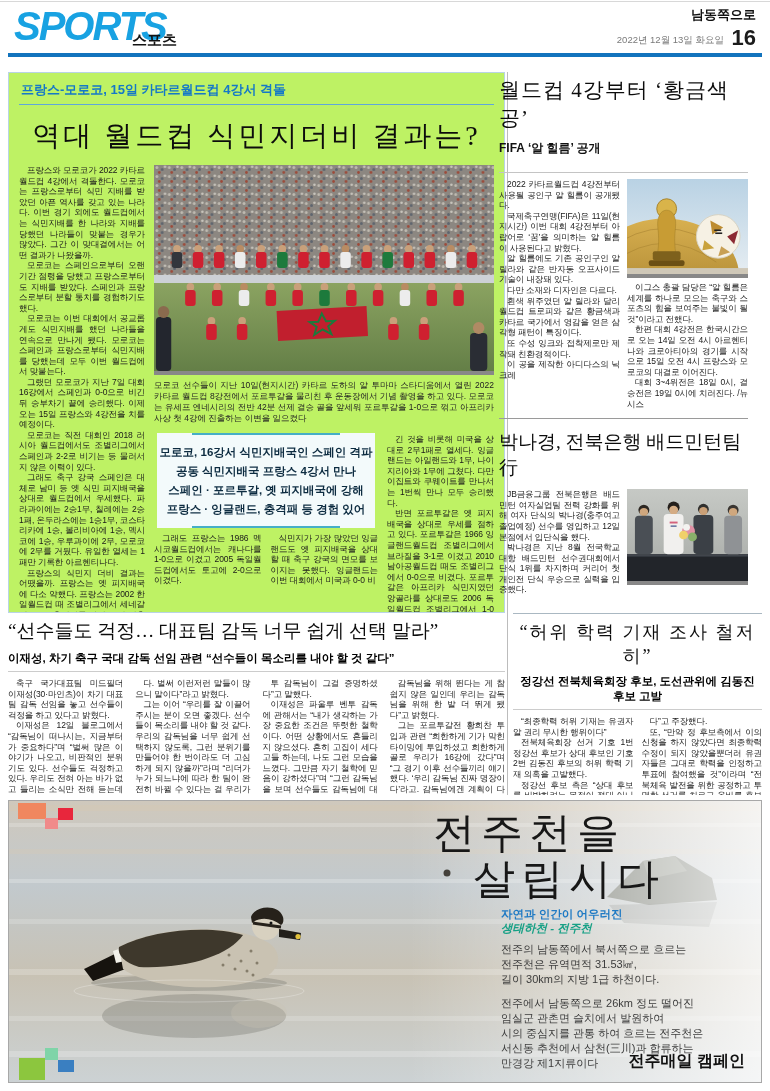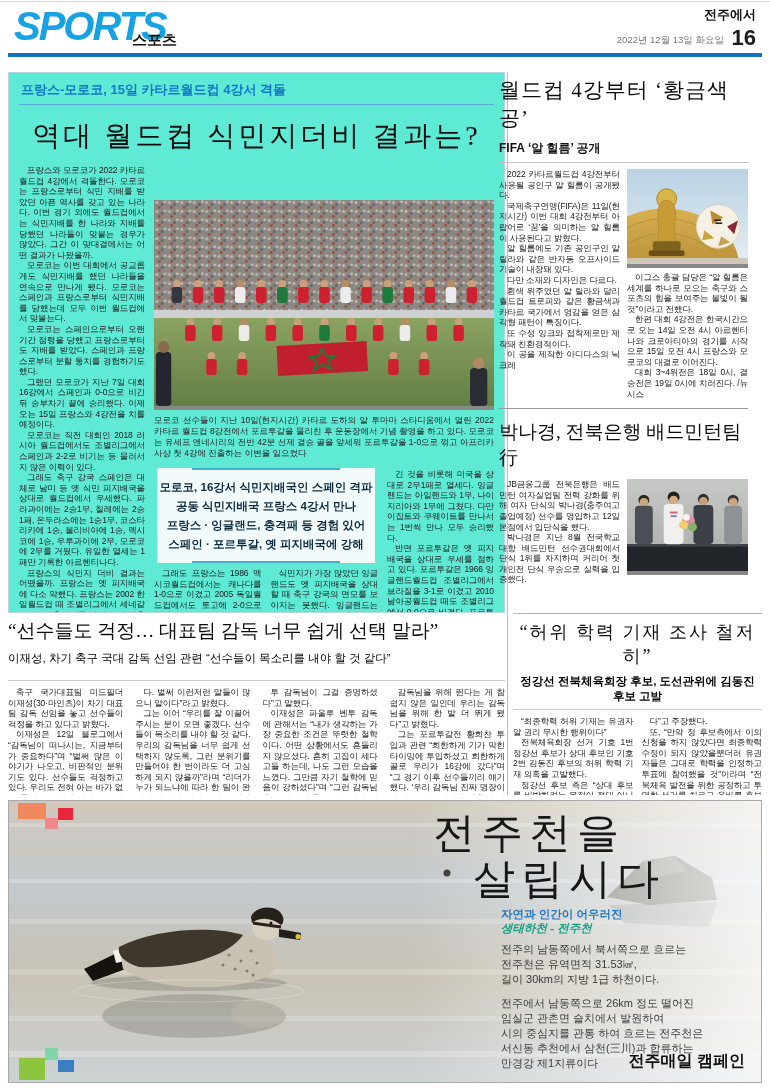--- a/index.html
+++ b/index.html
@@ -19,51 +19,51 @@
 
   
   .body p{font-size:8.5px;line-height:10.6px;text-align:justify;text-indent:8px;margin:0;
           color:#191919;letter-spacing:-0.1px;word-break:break-all;}
   .caption{font-size:8.5px;line-height:11px;text-align:justify;color:#222;margin:5px 0 0;word-break:break-all;}
   .subhead{font-size:12px;font-weight:bold;color:#111;margin:0;}
   .rule-b{border-bottom:1px solid #c4c4c4;}
 
   
   #main-article{position:absolute;left:8px;top:72px;width:497px;height:541px;border:1px solid #b9d4e5;
-                padding:6px 10px;box-sizing:border-box;overflow:hidden;background:#5eead4;}
+                padding:6px 10px;box-sizing:border-box;overflow:hidden;background:#bef264;}
   .kicker{font-size:13px;font-weight:bold;color:#1478c8;padding:2px 0 5px 2px;border-bottom:1px solid #5fa6dc;}
   .main-headline{font-size:28px;font-weight:500;text-align:center;letter-spacing:3px;margin:12px 0 10px;color:#0c0c0c;}
   .main-content{display:flex;gap:9px;}
   .col-narrow{width:126px;flex:none;}
-  .main-right{flex:1;min-width:0;margin-top:35px;}
+  .main-right{flex:1;min-width:0;}
   .photo-frame{width:100%;overflow:hidden;background:#888;}
   .lower-row{display:flex;gap:9px;margin-top:2px;}
   .lower-left{width:224px;flex:none;}
   .col4{flex:1;min-width:0;padding-top:8px;}
   .pullquote{position:relative;margin:7px 3px 4px;padding:10px 2px 9px;text-align:center;background:#f3fafb;}
   .pullquote:before,.pullquote:after{content:"";position:absolute;left:16%;right:16%;height:2px;background:#46aec6;}
   .pullquote:before{top:0;} .pullquote:after{bottom:0;}
   .pullquote p{font-size:11.5px;font-weight:bold;line-height:19px;color:#0c2b40;margin:0;text-indent:0;text-align:center;}
   .minicols{display:flex;gap:9px;margin-top:5px;}
   .minicols>div{flex:1;min-width:0;}
 
   
   #vdiv{position:absolute;left:507px;top:72px;width:1px;height:723px;background:#bcbcbc;}
   #hdiv{position:absolute;left:513px;top:613px;width:249px;height:1px;background:#aab8c2;}
   #sidebar{position:absolute;left:499px;top:72px;width:249px;height:541px;overflow:hidden;}
   .sb-headline{font-size:20px;font-weight:500;letter-spacing:1px;color:#0c0c0c;margin:4px 0 8px;}
-  .sb-sub{padding-bottom:5px;margin-bottom:6px;}
+  .sb-sub{padding-bottom:15px;margin-bottom:6px;}
   .sb-cols{display:flex;gap:7px;}
   .sb-col{flex:1;min-width:0;}
   .sb-divider{height:1px;background:#9a9a9a;margin:9px 0 10px;}
 
   
   #coach-article{position:absolute;left:8px;top:618px;width:497px;height:177px;overflow:hidden;}
   .coach-headline{font-size:19px;font-weight:500;letter-spacing:0;color:#0c0c0c;margin:0 0 5px;}
-  .coach-sub{font-size:11.5px;font-weight:normal;padding:2px 0 14px;border-bottom:1px solid #ccc;margin-bottom:6px;}
+  .coach-sub{font-size:11.5px;font-weight:bold;padding:2px 0 5px;border-bottom:1px solid #ccc;margin-bottom:6px;}
   .cols4{display:flex;gap:12px;}
   .cols4>div{flex:1;min-width:0;}
   #probe-article{position:absolute;left:513px;top:618px;width:249px;height:177px;overflow:hidden;}
   .probe-headline{font-size:18px;font-weight:500;text-align:center;letter-spacing:2px;margin:2px 0 6px;color:#0c0c0c;}
   .probe-sub{font-size:11.5px;font-weight:bold;text-align:center;padding-bottom:5px;border-bottom:1px solid #ccc;margin-bottom:6px;}
   .cols2{display:flex;gap:8px;}
   .cols2>div{flex:1;min-width:0;}
 
   
   #campaign{position:absolute;left:8px;top:800px;width:754px;height:283px;border:1px solid #a8a8a8;
@@ -81,33 +81,33 @@
   .sq{position:absolute;}
 </style>
 </head>
 <body>
 
 <div id="page">
 
   <div id="top-line"></div>
   <div id="sports-logo">SPORTS</div>
   <div id="section-kor">스포츠</div>
-  <div id="masthead">전주에서</div>
+  <div id="masthead">남동쪽으로</div>
   <div id="dateline">2022년 12월 13일 화요일</div>
   <div id="pagenum">16</div>
   <div id="blue-rule"></div>
 
   <div id="main-article">
     <div class="kicker">프랑스-모로코, 15일 카타르월드컵 4강서 격돌</div>
     <div class="main-headline serif">역대 월드컵 식민지더비 결과는?</div>
     <div class="main-content">
       <div class="col-narrow body">
           <p>프랑스와 모로코가 2022 카타르월드컵 4강에서 격돌한다. 모로코는 프랑스로부터 식민 지배를 받았던 아픈 역사를 갖고 있는 나라다. 이번 경기 외에도 월드컵에서는 식민지배를 한 나라와 지배를 당했던 나라들이 맞붙는 경우가 많았다. 그간 이 맞대결에서는 어떤 결과가 나왔을까.</p>
+          <p>모로코는 스페인으로부터 오랜 기간 점령을 당했고 프랑스로부터도 지배를 받았다. 스페인과 프랑스로부터 분할 통치를 경험하기도 했다.</p>
           <p>모로코는 이번 대회에서 공교롭게도 식민지배를 했던 나라들을 연속으로 만나게 됐다. 모로코는 스페인과 프랑스로부터 식민지배를 당했는데 모두 이번 월드컵에서 맞붙는다.</p>
-          <p>모로코는 스페인으로부터 오랜 기간 점령을 당했고 프랑스로부터도 지배를 받았다. 스페인과 프랑스로부터 분할 통치를 경험하기도 했다.</p>
           <p>그랬던 모로코가 지난 7일 대회 16강에서 스페인과 0-0으로 비긴 뒤 승부차기 끝에 승리했다. 이제 오는 15일 프랑스와 4강전을 치를 예정이다.</p>
           <p>모로코는 직전 대회인 2018 러시아 월드컵에서도 조별리그에서 스페인과 2-2로 비기는 등 물러서지 않은 이력이 있다.</p>
           <p>그래도 축구 강국 스페인은 대체로 남미 등 옛 식민 피지배국을 상대로 월드컵에서 우세했다. 파라과이에는 2승1무, 칠레에는 2승1패, 온두라스에는 1승1무, 코스타리카에 1승, 볼리비아에 1승, 멕시코에 1승, 우루과이에 2무, 모로코에 2무를 거뒀다. 유일한 열세는 1패만 기록한 아르헨티나다.</p>
           <p>프랑스의 식민지 더비 결과는 어땠을까. 프랑스는 옛 피지배국에 다소 약했다. 프랑스는 2002 한일월드컵 때 조별리그에서 세네갈에 0-1로 충격패를 당해 16강 진출에 실패했다. 이번 카타르월드컵에서도 조별리그에서 튀니지에 0-1로 졌다.</p>
         </div>
       <div class="main-right">
         <div class="photo-frame">
           <svg width="100%" height="206" viewBox="0 0 355 206" preserveAspectRatio="none">
             <defs>
               <pattern id="crowd" width="13" height="9" patternUnits="userSpaceOnUse">
@@ -181,22 +181,22 @@
             <rect x="330" y="168" width="18" height="38" rx="4" fill="#2a2d34"></rect>
               <circle cx="339" cy="163" r="6" fill="#b08a64"></circle>
           </svg>
         </div>
         <p class="caption">모로코 선수들이 지난 10일(현지시간) 카타르 도하의 알 투마마 스타디움에서 열린 2022 카타르 월드컵 8강전에서 포르투갈을 물리친 후 운동장에서 기념 촬영을 하고 있다. 모로코는 유세프 엔네시리의 전반 42분 선제 결승 골을 앞세워 포르투갈을 1-0으로 꺾고 아프리카 사상 첫 4강에 진출하는 이변을 일으켰다</p>
         <div class="lower-row">
           <div class="lower-left">
             <div class="pullquote">
                 <p>모로코, 16강서 식민지배국인 스페인 격파</p>
                 <p>공동 식민지배국 프랑스 4강서 만나</p>
+                <p>스페인 · 포르투갈, 옛 피지배국에 강해</p>
                 <p>프랑스 · 잉글랜드, 충격패 등 경험 있어</p>
-                <p>스페인 · 포르투갈, 옛 피지배국에 강해</p>
               </div>
             <div class="minicols">
               <div class="body">
                   <p>그래도 프랑스는 1986 멕시코월드컵에서는 캐나다를 1-0으로 이겼고 2005 독일월드컵에서도 토고에 2-0으로 이겼다.</p>
                 </div>
               <div class="body">
                   <p>식민지가 가장 많았던 잉글랜드도 옛 피지배국을 상대할 때 축구 강국의 면모를 보이지는 못했다. 잉글랜드는 이번 대회에서 미국과 0-0 비</p>
                 </div>
             </div>
           </div>

